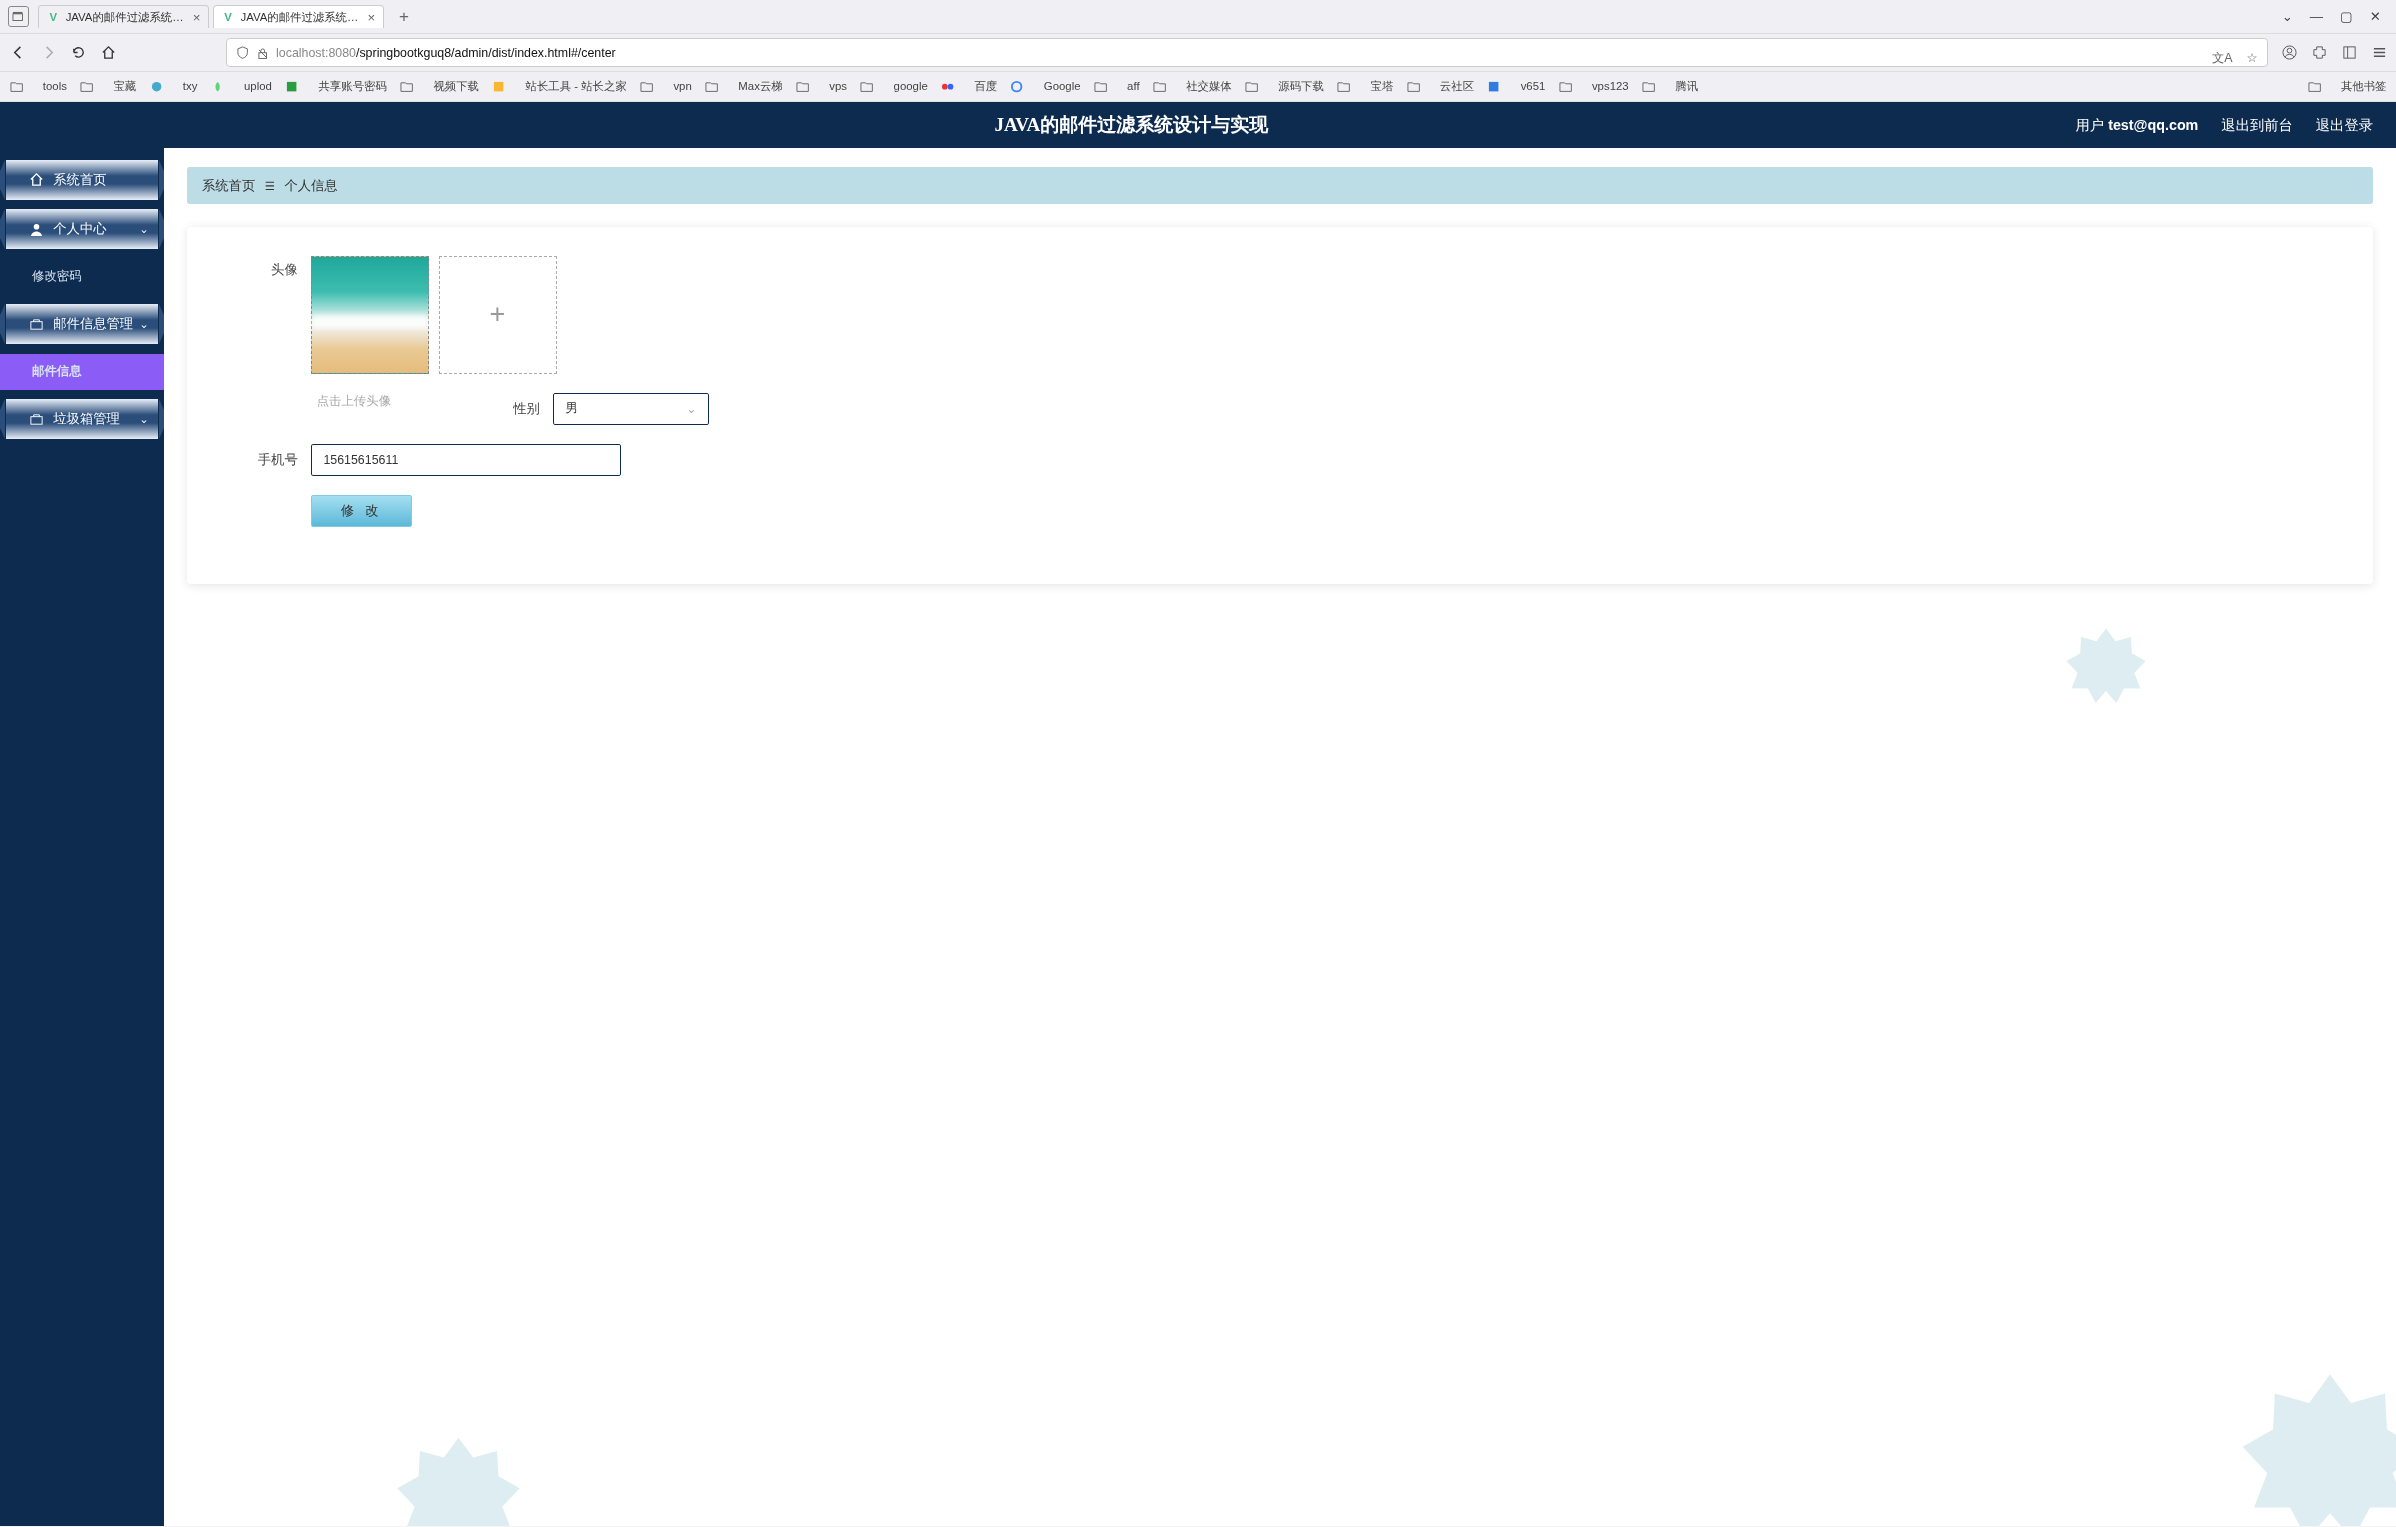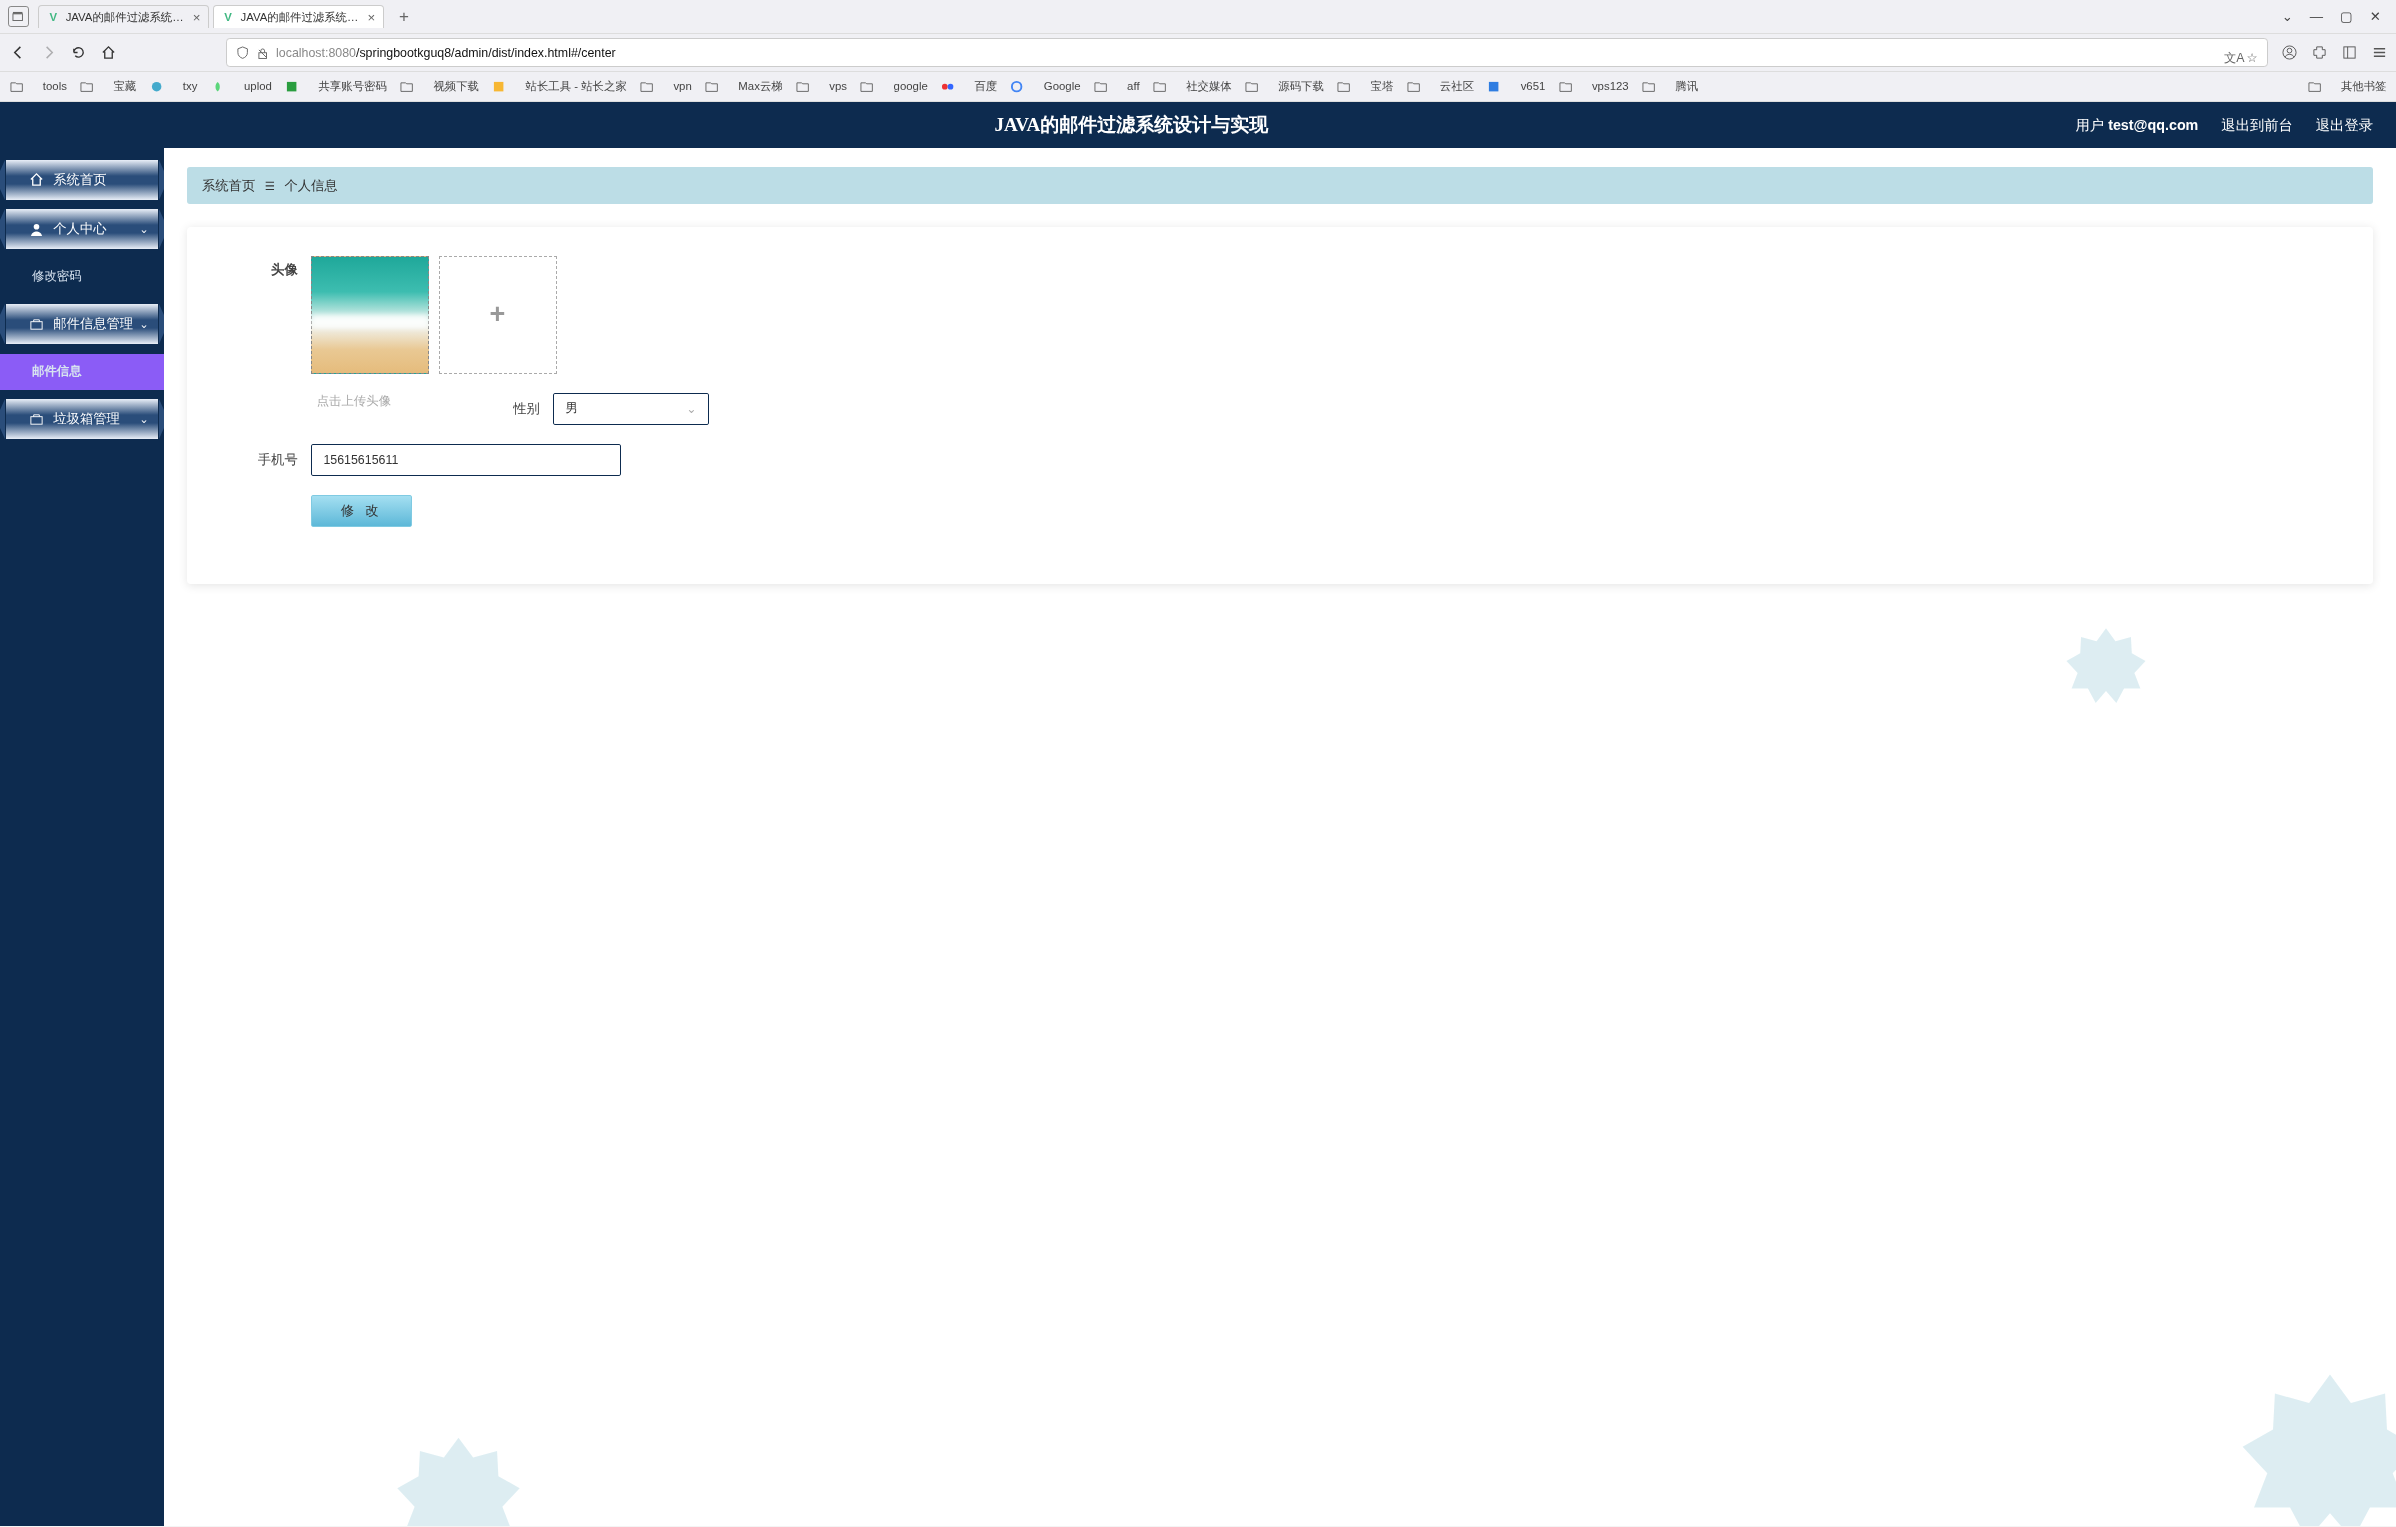--- a/index.html
+++ b/index.html
@@ -16,21 +16,21 @@
   .tab .close { margin-left: 5.7px; font-size: 13.3px; color: #666; }
   .new-tab { margin-left: 5.7px; font-size: 17px; color: #666; padding: 0 5.7px; }
   .tab-bar .spacer { flex: 1; }
   .winctl { display: flex; gap: 17px; font-size: 13.3px; color: #444; padding-right: 7.6px; }
   
   .nav-bar { display: flex; align-items: center; height: 38px; padding: 0 9.5px; gap: 13.3px; border-bottom: 1px solid #ddd; }
   .nav-bar .icon-btn { width: 17px; height: 17px; display: flex; align-items: center; justify-content: center; color: #555; }
   .addr { flex: 1; display: flex; align-items: center; background: #fff; border: 1px solid #ccc; border-radius: 3.8px; height: 29px; padding: 0 9.5px; gap: 7.6px; font-size: 12.4px; margin-left: 95px; }
   .addr .url-host { color: #888; }
   .addr .url-path { color: #111; }
-  .addr .right-icons { margin-left: auto; display: flex; gap: 2px; color: #666; margin-top: 12px; }
+  .addr .right-icons { margin-left: auto; display: flex; gap: 14px; color: #666; margin-top: 12px; }
   .nav-right { display: flex; gap: 15px; color: #555; font-size: 13.3px; }
   
   .bookmarks { display: flex; align-items: center; height: 30px; padding: 0 9.5px; gap: 13.3px; border-bottom: 1px solid #ddd; font-size: 11.4px; color: #444; }
   .bm { display: flex; align-items: center; gap: 20px; white-space: nowrap; }
   .bm .fld { width: 13.3px; height: 13.3px; }
   .bookmarks .spacer { flex: 1; }
   
   
   .app { display: flex; height: calc(100vh - 103px); }
   .sidebar { width: 164px; background: #0d2b4f; color: #fff; padding-top: 48px; position: relative; }
@@ -51,21 +51,21 @@
   .topbar .userblock { display: flex; gap: 23px; font-size: 14.3px; }
   .topbar .userblock span { cursor: pointer; }
   
   .content { padding: 19px 23px; position: relative; height: calc(100% - 46px); }
   .breadcrumb { background: #bcdde6; padding: 9.5px 15px; border-radius: 2.9px; font-size: 13.3px; color: #333; display: flex; align-items: center; gap: 9.5px; }
   .breadcrumb .sep { font-size: 11.4px; }
   
   .card { background: #fff; border-radius: 3.8px; box-shadow: 0 1.9px 9.5px rgba(0,0,0,0.1); margin-top: 23px; padding: 28.5px 38px 38px; }
   .form-row { display: flex; gap: 76px; margin-bottom: 19px; align-items: flex-start; }
   .form-item { display: flex; align-items: center; }
-  .form-item.top { align-items: flex-start; font-weight: bold; }
+  .form-item.top { align-items: flex-start; }
   .form-label { width: 86px; text-align: right; padding-right: 13.3px; font-size: 13.3px; color: #444; }
   .form-input { width: 310px; height: 32px; border: 1px solid #0d2b4f; border-radius: 1.9px; padding: 0 11.4px; font-size: 12.4px; color: #333; }
   .form-select { width: 156px; height: 32px; border: 1px solid #0d2b4f; border-radius: 1.9px; padding: 0 11.4px; font-size: 12.4px; color: #333; display: flex; align-items: center; justify-content: space-between; background: #fff; }
   .upload-area { display: flex; gap: 9.5px; }
   .upload-thumb { width: 118px; height: 118px; border: 1px dashed #888; background: linear-gradient(180deg, #1fa89a 0%, #3dbdb0 30%, #e8f4f0 55%, #f0f2ec 60%, #e9c893 80%, #e5bc7c 100%); position: relative; }
   .upload-thumb::after { content:''; position:absolute; left:0; right:0; top:50%; height:13.3px; background: rgba(255,255,255,0.8); filter: blur(2.9px); }
   .upload-add { width: 118px; height: 118px; border: 1px dashed #aaa; display: flex; align-items: center; justify-content: center; font-size: 27px; color: #999; }
   .hint { color: #aaa; font-size: 12.4px; margin-left: 5.7px; }
   .submit-btn { width: 101px; height: 32px; background: linear-gradient(180deg, #a4dff1, #5db8d8); border: 1px solid #7fcae2; border-radius: 1.9px; font-size: 13.3px; color: #333; cursor: pointer; letter-spacing: 3.8px; }
   

